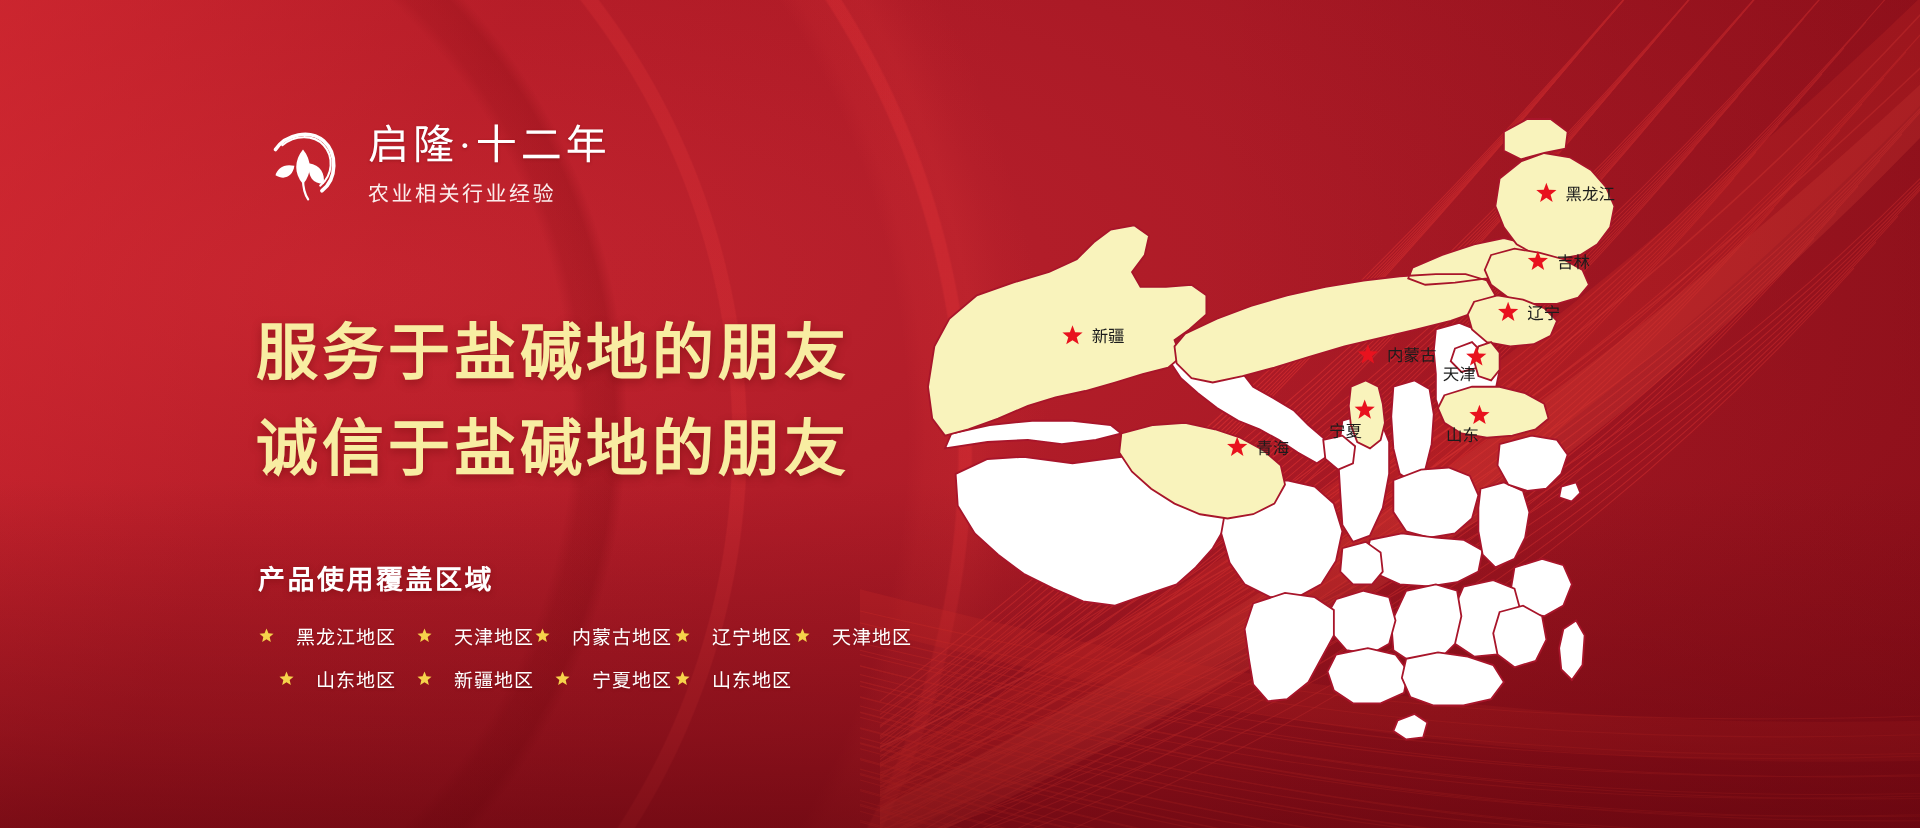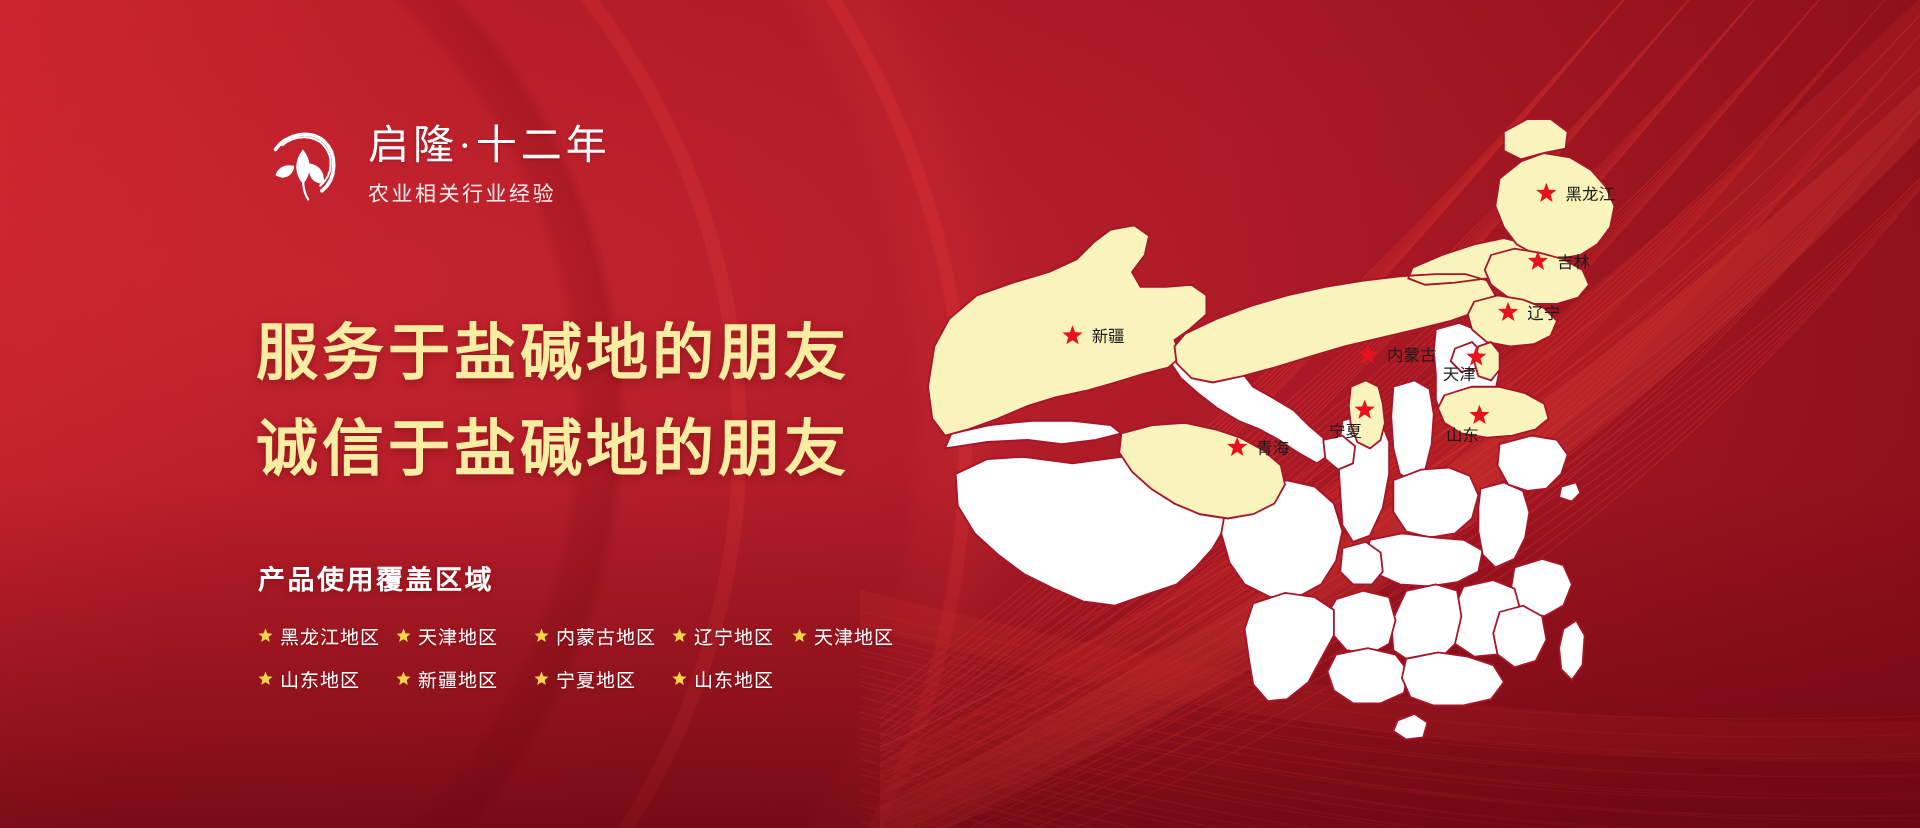--- a/index.html
+++ b/index.html
@@ -152,22 +152,23 @@
     text-shadow:0 2px 6px rgba(88,0,6,.35);
   }
   .region-grid{
     margin-top:25px;
     display:grid;
     grid-template-columns:138px 138px 138px 120px 120px;
     row-gap:16px;
     column-gap:0;
   }
   .region-item{
-    display:flex;align-items:center;gap:7px;
+    display:flex;align-items:center;gap:22px;
     white-space:nowrap;
+    justify-content:flex-end;
   }
   .region-star{
     width:15px;height:15px;flex:0 0 15px;
     display:block;
   }
   .region-label{
     font-family:"Liberation Serif","DejaVu Serif",serif;
     color:#ffffff;
     font-size:19px;
     letter-spacing:1px;

